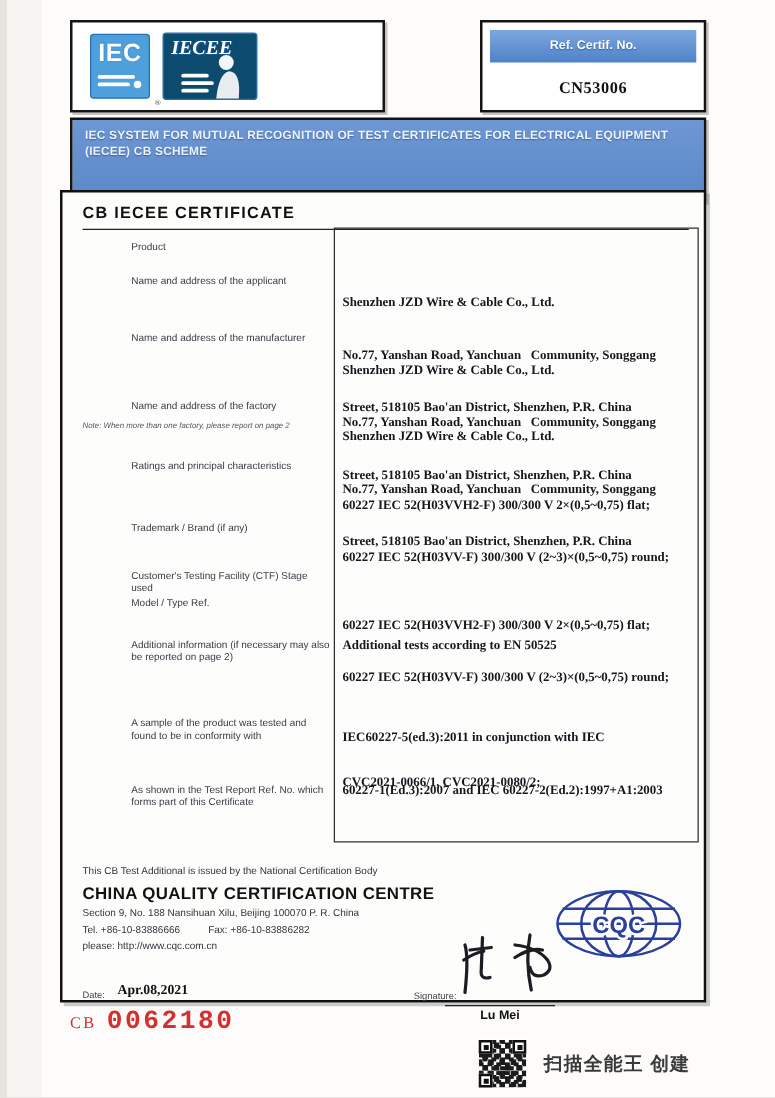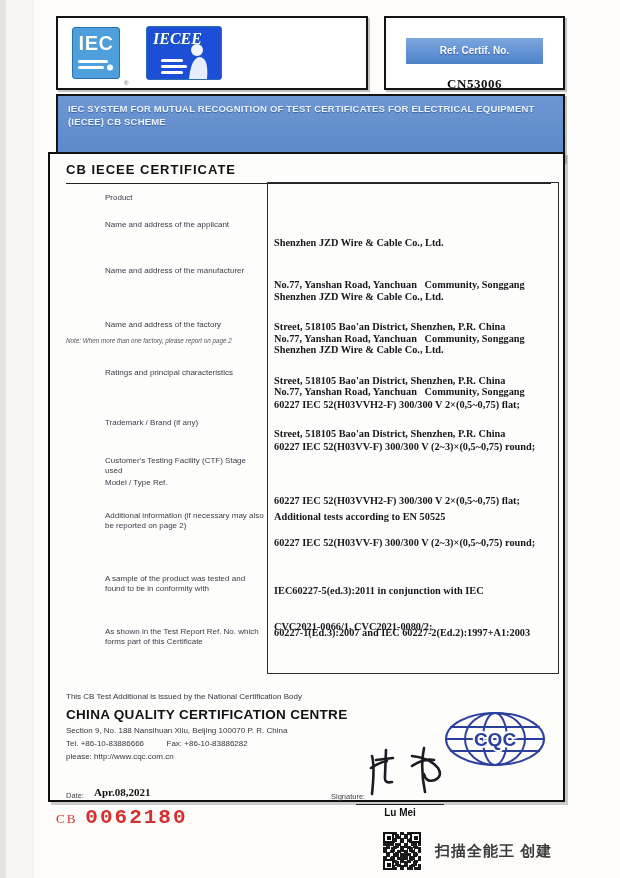--- a/index.html
+++ b/index.html
@@ -5,44 +5,44 @@
   * { margin:0; padding:0; box-sizing:border-box; }
   html,body { background:#d8d5d0; }
   body { font-family:"Liberation Sans", sans-serif; }
   .page {
     position:relative; width:620px; height:878px; margin:0 auto;
     background:linear-gradient(90deg,#e7e4df 0 6px,#f6f5f2 6px 34px,#fdfcfa 34px);
     overflow:hidden;
   }
   
   .logo-box {
-    position:absolute; left:56px; top:16px; width:312px; height:74px;
+    position:absolute; left:56px; top:16px; width:252px; height:74px;
     background:#fff; border:2px solid #141414; box-shadow:2px 2px 0 rgba(90,90,90,.35);
-    display:flex; align-items:center; padding-left:14px; gap:26px;
+    display:flex; align-items:center; padding-left:14px; gap:10px;
   }
   .iec-logo {
     width:48px; height:52px; background:#4da0dc; border:1px solid #2a6fae; border-radius:3px;
     position:relative; display:flex; flex-direction:column; align-items:center; justify-content:flex-start;
   }
   .iec-text { color:#fff; font-weight:bold; font-size:20px; letter-spacing:.5px; line-height:30px;
     text-shadow:0 0 1px #2a6fae; }
   .iec-lines { position:absolute; bottom:6px; left:5px; }
   .reg-mark { position:absolute; left:66px; bottom:2px; font-size:6px; color:#555; }
   .iecee-logo {
-    width:76px; height:54px; background:#1d4ed8; border:1px solid #2a6fae; border-radius:3px;
+    width:76px; height:54px; background:#0c4a6e; border:1px solid #2a6fae; border-radius:3px;
     position:relative; overflow:hidden;
   }
   .iecee-text {
     position:absolute; top:3px; left:6px; color:#fff; font-weight:bold; font-style:italic;
     font-size:16px; font-family:"Liberation Serif", serif; text-shadow:1px 1px 0 #1d5c97;
   }
   .ref-box {
     position:absolute; left:384px; top:16px; width:181px; height:74px;
     background:#fff; border:2px solid #141414; box-shadow:2px 2px 0 rgba(90,90,90,.35);
-    padding:20px;
+    padding:6px;
   }
   .ref-head {
     height:26px; background:linear-gradient(180deg,#7da6de,#4f82c8);
     color:#fff; font-weight:bold; font-size:10px; text-align:center; line-height:26px;
     text-shadow:0 1px 1px #30589a;
   }
   .ref-val {
     margin-top:12px; text-align:center; font-family:"Liberation Serif", serif;
     font-weight:bold; font-size:13px; color:#111; letter-spacing:.5px;
   }

